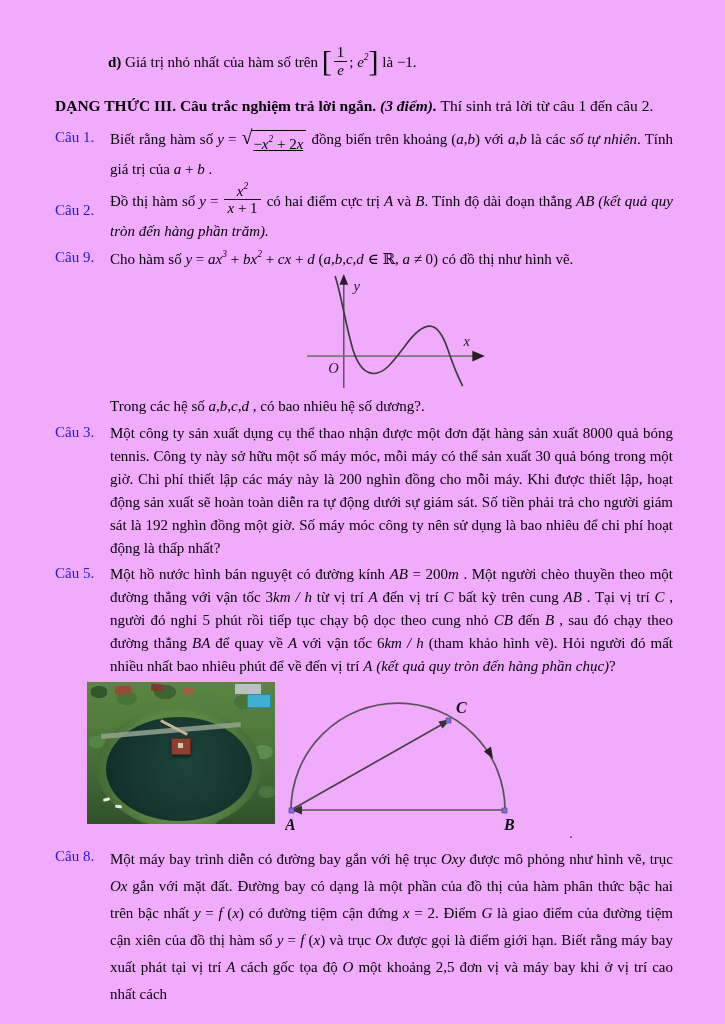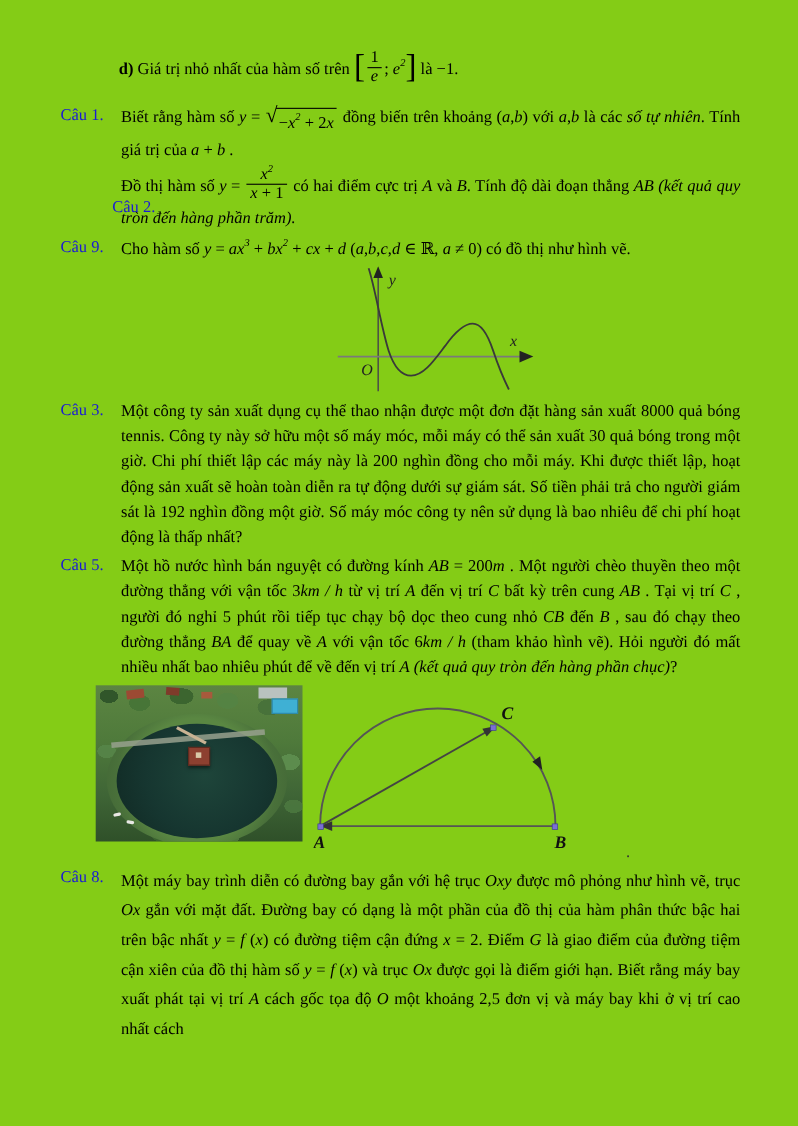--- a/index.html
+++ b/index.html
@@ -1,41 +1,41 @@
 <!DOCTYPE html>
 <html><head>
 <meta charset="utf-8">
 <style>
   html,body{margin:0;padding:0;background:#ffffff;}
   body{width:725px;height:1024px;font-family:"Liberation Serif","DejaVu Serif",serif;color:#000;font-size:15px;overflow:hidden;}
-  .page{position:relative;width:725px;height:1024px;box-sizing:border-box;padding:46px 52px 0 55px;background:#84cc16;}
+  .page{position:relative;width:725px;height:1024px;box-sizing:border-box;padding:46px 52px 0 55px;background:#f0abfc;}
 
   
   .run-r{}
   .run-b{font-weight:700;}
   .run-i{font-style:italic;}
   .run-bi{font-weight:700;font-style:italic;}
   .run-m{font-style:italic;}
   sup{font-size:9.5px;line-height:0;position:relative;top:-1px;}
   .run-lb{font-size:30px;font-weight:400;vertical-align:middle;line-height:30px;position:relative;top:-2px;}
 
   .frac{display:inline-block;text-align:center;vertical-align:middle;line-height:1.12;margin:0 2px;position:relative;top:-2px;}
   .frac .num{display:block;border-bottom:1.2px solid #000;padding:0 3px 0 3px;}
   .frac .den{display:block;padding:0 3px;}
 
   .sqrt{display:inline-flex;align-items:flex-start;margin:0 1px;}
   .sqrt .rad{font-size:1.3em;line-height:1;margin-right:-1px;margin-top:-2px;}
-  .sqrt .radicand{border-top:1.2px solid #000;padding:1px 3px 0 2px;}
+  .sqrt .radicand{border-top:1.2px solid #000;padding:1px 3px 0 2px;text-decoration:underline;}
 
   .d-line{margin:0 0 14px 53px;line-height:22px;}
   .section-header{margin:0 0 10px 0;line-height:22px;font-size:15.5px;}
 
   .question{position:relative;padding-left:55px;margin-bottom:3px;}
   .qlabel{position:absolute;left:0;top:2px;color:#1b1bd4;font-weight:400;}
-  .qlabel.labmid{top:28px;margin-left:47px;}
+  .qlabel.labmid{top:17px;}
   .qpara{display:block;text-align:justify;line-height:25px;}
   .qpara.lh23{line-height:23px;}
   .qpara.lh27{line-height:27px;}
   .qpara.single{text-align:left;}
 
   
   .fig-graph{margin:2px 0 2px 190px;width:190px;height:118px;}
   .fig-graph svg{display:block;}
   .axislabel{font-family:"Liberation Serif","DejaVu Serif",serif;font-style:italic;font-size:15px;fill:#222;}
 
@@ -81,20 +81,23 @@
 </style>
 </head>
 <body>
 
 <div class="page">
 
   <div class="d-line">
     <span class="runs"><span class="run-b">d) </span><span class="run-r">Giá trị nhỏ nhất của hàm số trên </span><span class="run-lb">[</span><span class="frac"><span class="num"><span class="run-r">1</span></span><span class="den"><span class="run-m">e</span></span></span><span class="run-r">; </span><span class="run-m">e</span><sup class="run-m">2</sup><span class="run-lb">]</span><span class="run-r"> là </span><span class="run-r">−1.</span></span>
   </div>
 
+  <div class="section-header">
+    <span class="runs"><span class="run-b">DẠNG THỨC III. Câu trắc nghiệm trả lời ngắn. </span><span class="run-bi">(3 điểm).</span><span class="run-r"> Thí sinh trả lời từ câu 1 đến câu 2.</span></span>
+  </div>
 
   <div class="question">
     <span class="qlabel">Câu 1.</span>
     <div class="qbody">
       <span class="qpara"><span class="run-r">Biết rằng hàm số </span><span class="run-m">y</span><span class="run-r"> = </span><span class="sqrt">
             <span class="rad">√</span>
             <span class="radicand"><span class="run-r">−</span><span class="run-m">x</span><sup class="run-m">2</sup><span class="run-r"> + 2</span><span class="run-m">x</span></span>
           </span><span class="run-r"> đồng biến trên khoảng </span><span class="run-r">(</span><span class="run-m">a</span><span class="run-r">,</span><span class="run-m">b</span><span class="run-r">)</span><span class="run-r"> với </span><span class="run-m">a</span><span class="run-r">,</span><span class="run-m">b</span><span class="run-r"> là các </span><span class="run-i">số tự nhiên</span><span class="run-r">. Tính giá trị của </span><span class="run-m">a</span><span class="run-r"> + </span><span class="run-m">b</span><span class="run-r"> .</span></span>
     </div>
   </div>
@@ -117,20 +120,21 @@
           <polygon points="42,0 37.5,11 46.5,11" fill="#222"></polygon>
           <line x1="4" y1="85" x2="178" y2="85" stroke="#7a7a7a" stroke-width="1.6"></line>
           <polygon points="188,85 175,79.5 175,90.5" fill="#222"></polygon>
           <path d="M 33,2 C 39,20 45,58 52,80 C 57,95 64,103 73,103 C 85,103 95,88 105,75 C 115,61 123,54 131,54 C 139,54 145,64 150,79 C 154,91 159,104 165,116" fill="none" stroke="#3a3a3a" stroke-width="1.7"></path>
           <text class="axislabel" x="52" y="18">y</text>
           <text class="axislabel" x="166" y="75">x</text>
           <text class="axislabel" x="26" y="102">O</text>
         </svg>
       </div>
 
+      <span class="qpara single"><span class="run-r">Trong các hệ số </span><span class="run-m">a</span><span class="run-r">,</span><span class="run-m">b</span><span class="run-r">,</span><span class="run-m">c</span><span class="run-r">,</span><span class="run-m">d</span><span class="run-r"> , có bao nhiêu hệ số dương?.</span></span>
     </div>
   </div>
 
   <div class="question">
     <span class="qlabel">Câu 3.</span>
     <div class="qbody">
       <span class="qpara lh23"><span class="run-r">Một công ty sản xuất dụng cụ thể thao nhận được một đơn đặt hàng sản xuất 8000 quả bóng tennis. Công ty này sở hữu một số máy móc, mỗi máy có thể sản xuất 30 quả bóng trong một giờ. Chi phí thiết lập các máy này là 200 nghìn đồng cho mỗi máy. Khi được thiết lập, hoạt động sản xuất sẽ hoàn toàn diễn ra tự động dưới sự giám sát. Số tiền phải trả cho người giám sát là 192 nghìn đồng một giờ. Số máy móc công ty nên sử dụng là bao nhiêu để chi phí hoạt động là thấp nhất?</span></span>
     </div>
   </div>
 

